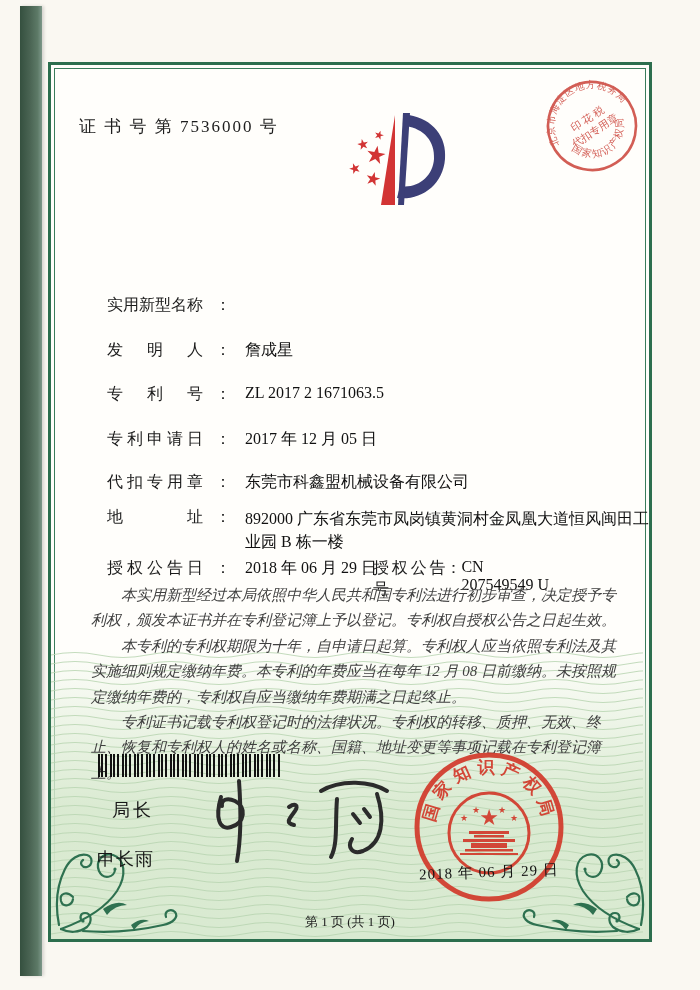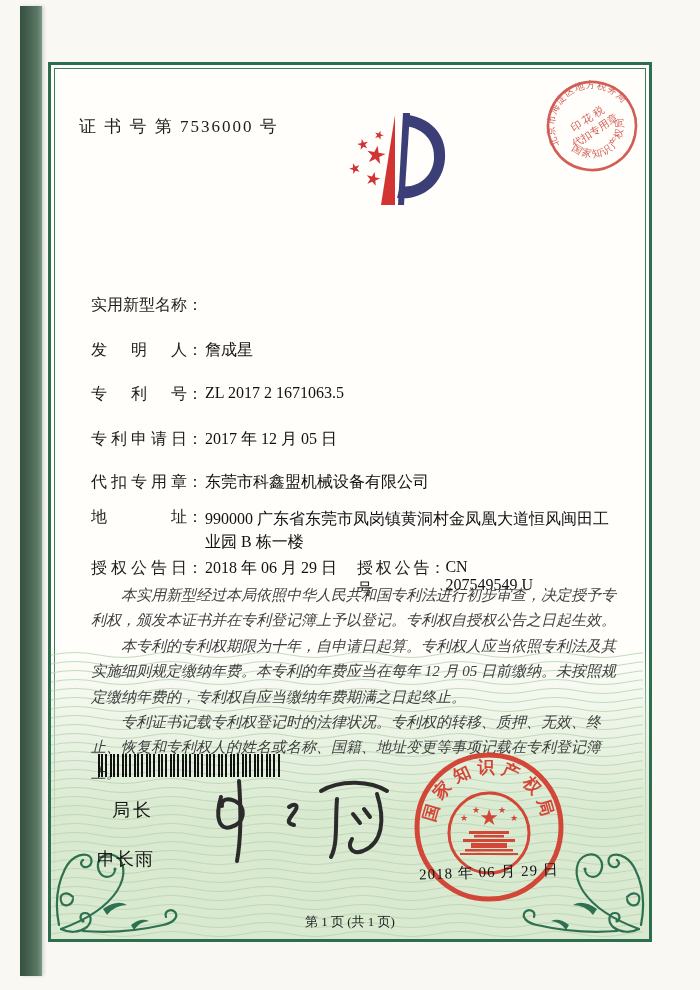--- a/index.html
+++ b/index.html
@@ -18,21 +18,21 @@
       background:linear-gradient(180deg,rgba(226,239,219,0) 0%,rgba(226,239,219,.55) 22%,rgba(214,232,205,.9) 55%,#d9ead1 100%);}
   .wave-panel svg{position:absolute;left:0;bottom:0;}
   .cert-no{position:absolute;left:28px;top:50px;font-size:17px;letter-spacing:2px;color:#1d1d1d;}
   .logo{position:absolute;left:240px;top:42px;width:170px;height:110px;}
   .title{position:absolute;left:0;width:100%;top:140px;text-align:center;
          font-size:37px;font-weight:bold;letter-spacing:6px;color:#3a3a3a;}
   
   .tax-stamp{position:absolute;left:482px;top:2px;width:118px;height:118px;opacity:.92;}
   
   .fields{position:absolute;left:40px;top:230px;width:540px;font-size:16px;}
-  .frow{position:absolute;left:0;display:flex;}
+  .frow{position:absolute;left:16px;display:flex;gap:12px;}
   .flabel{display:inline-block;width:96px;text-align:justify;text-align-last:justify;color:#1c1c1c;}
   .fcolon{display:inline-block;width:18px;color:#1c1c1c;}
   .fvalue{display:inline-block;color:#111;}
   .addr .fvalue{width:414px;line-height:23px;}
   .grant2{position:absolute;left:266px;top:0;display:flex;justify-content:space-between;}
   
   .bodytext{position:absolute;left:40px;top:518px;width:528px;font-size:15px;
             line-height:25.4px;color:#404040;font-style:italic;}
   .bodytext p{margin:0;text-indent:2em;}
   .barcode{position:absolute;left:47px;top:689px;height:23px;display:flex;align-items:stretch;}
@@ -187,37 +187,37 @@
           <span class="fvalue">2017 年 12 月 05 日</span>
       </div>
       <div class="frow" style="top:177px">
         <span class="flabel">代扣专用章</span>
           <span class="fcolon">：</span>
           <span class="fvalue">东莞市科鑫盟机械设备有限公司</span>
       </div>
       <div class="frow addr" style="top:212px">
         <span class="flabel">地址</span>
           <span class="fcolon">：</span>
-          <span class="fvalue">990000 广东省东莞市凤岗镇黄洞村金凤凰大道恒风闽田工业园 B 栋一楼</span>
+          <span class="fvalue">892000 广东省东莞市凤岗镇黄洞村金凤凰大道恒风闽田工业园 B 栋一楼</span>
       </div>
       <div class="frow" style="top:263px">
         <span class="flabel">授权公告日</span>
           <span class="fcolon">：</span>
           <span class="fvalue">2018 年 06 月 29 日</span>
         <span class="grant2">
           <span class="flabel" style="width:90px">授权公告号</span>
             <span class="fcolon">：</span>
             <span class="fvalue">CN 207549549 U</span>
         </span>
       </div>
     </div>
 
     <div class="bodytext">
       <p>本实用新型经过本局依照中华人民共和国专利法进行初步审查，决定授予专利权，颁发本证书并在专利登记簿上予以登记。专利权自授权公告之日起生效。</p>
-      <p>本专利的专利权期限为十年，自申请日起算。专利权人应当依照专利法及其实施细则规定缴纳年费。本专利的年费应当在每年 12 月 05 日前缴纳。未按照规定缴纳年费的，专利权自应当缴纳年费期满之日起终止。</p>
+      <p>本专利的专利权期限为十年，自申请日起算。专利权人应当依照专利法及其实施细则规定缴纳年费。本专利的年费应当在每年 12 月 08 日前缴纳。未按照规定缴纳年费的，专利权自应当缴纳年费期满之日起终止。</p>
       <p>专利证书记载专利权登记时的法律状况。专利权的转移、质押、无效、终止、恢复和专利权人的姓名或名称、国籍、地址变更等事项记载在专利登记簿上。</p>
     </div>
 
     <div class="barcode" id="barcode">
         <i style="width: 2px; background: rgb(17, 17, 17); margin-right: 1px;"></i>
         <i style="width: 2px; background: rgb(17, 17, 17); margin-right: 2px;"></i>
         <i style="width: 2px; background: rgb(17, 17, 17); margin-right: 3px;"></i>
         <i style="width: 2px; background: rgb(17, 17, 17); margin-right: 1px;"></i>
         <i style="width: 2px; background: rgb(17, 17, 17); margin-right: 2px;"></i>
         <i style="width: 2px; background: rgb(17, 17, 17); margin-right: 3px;"></i>

